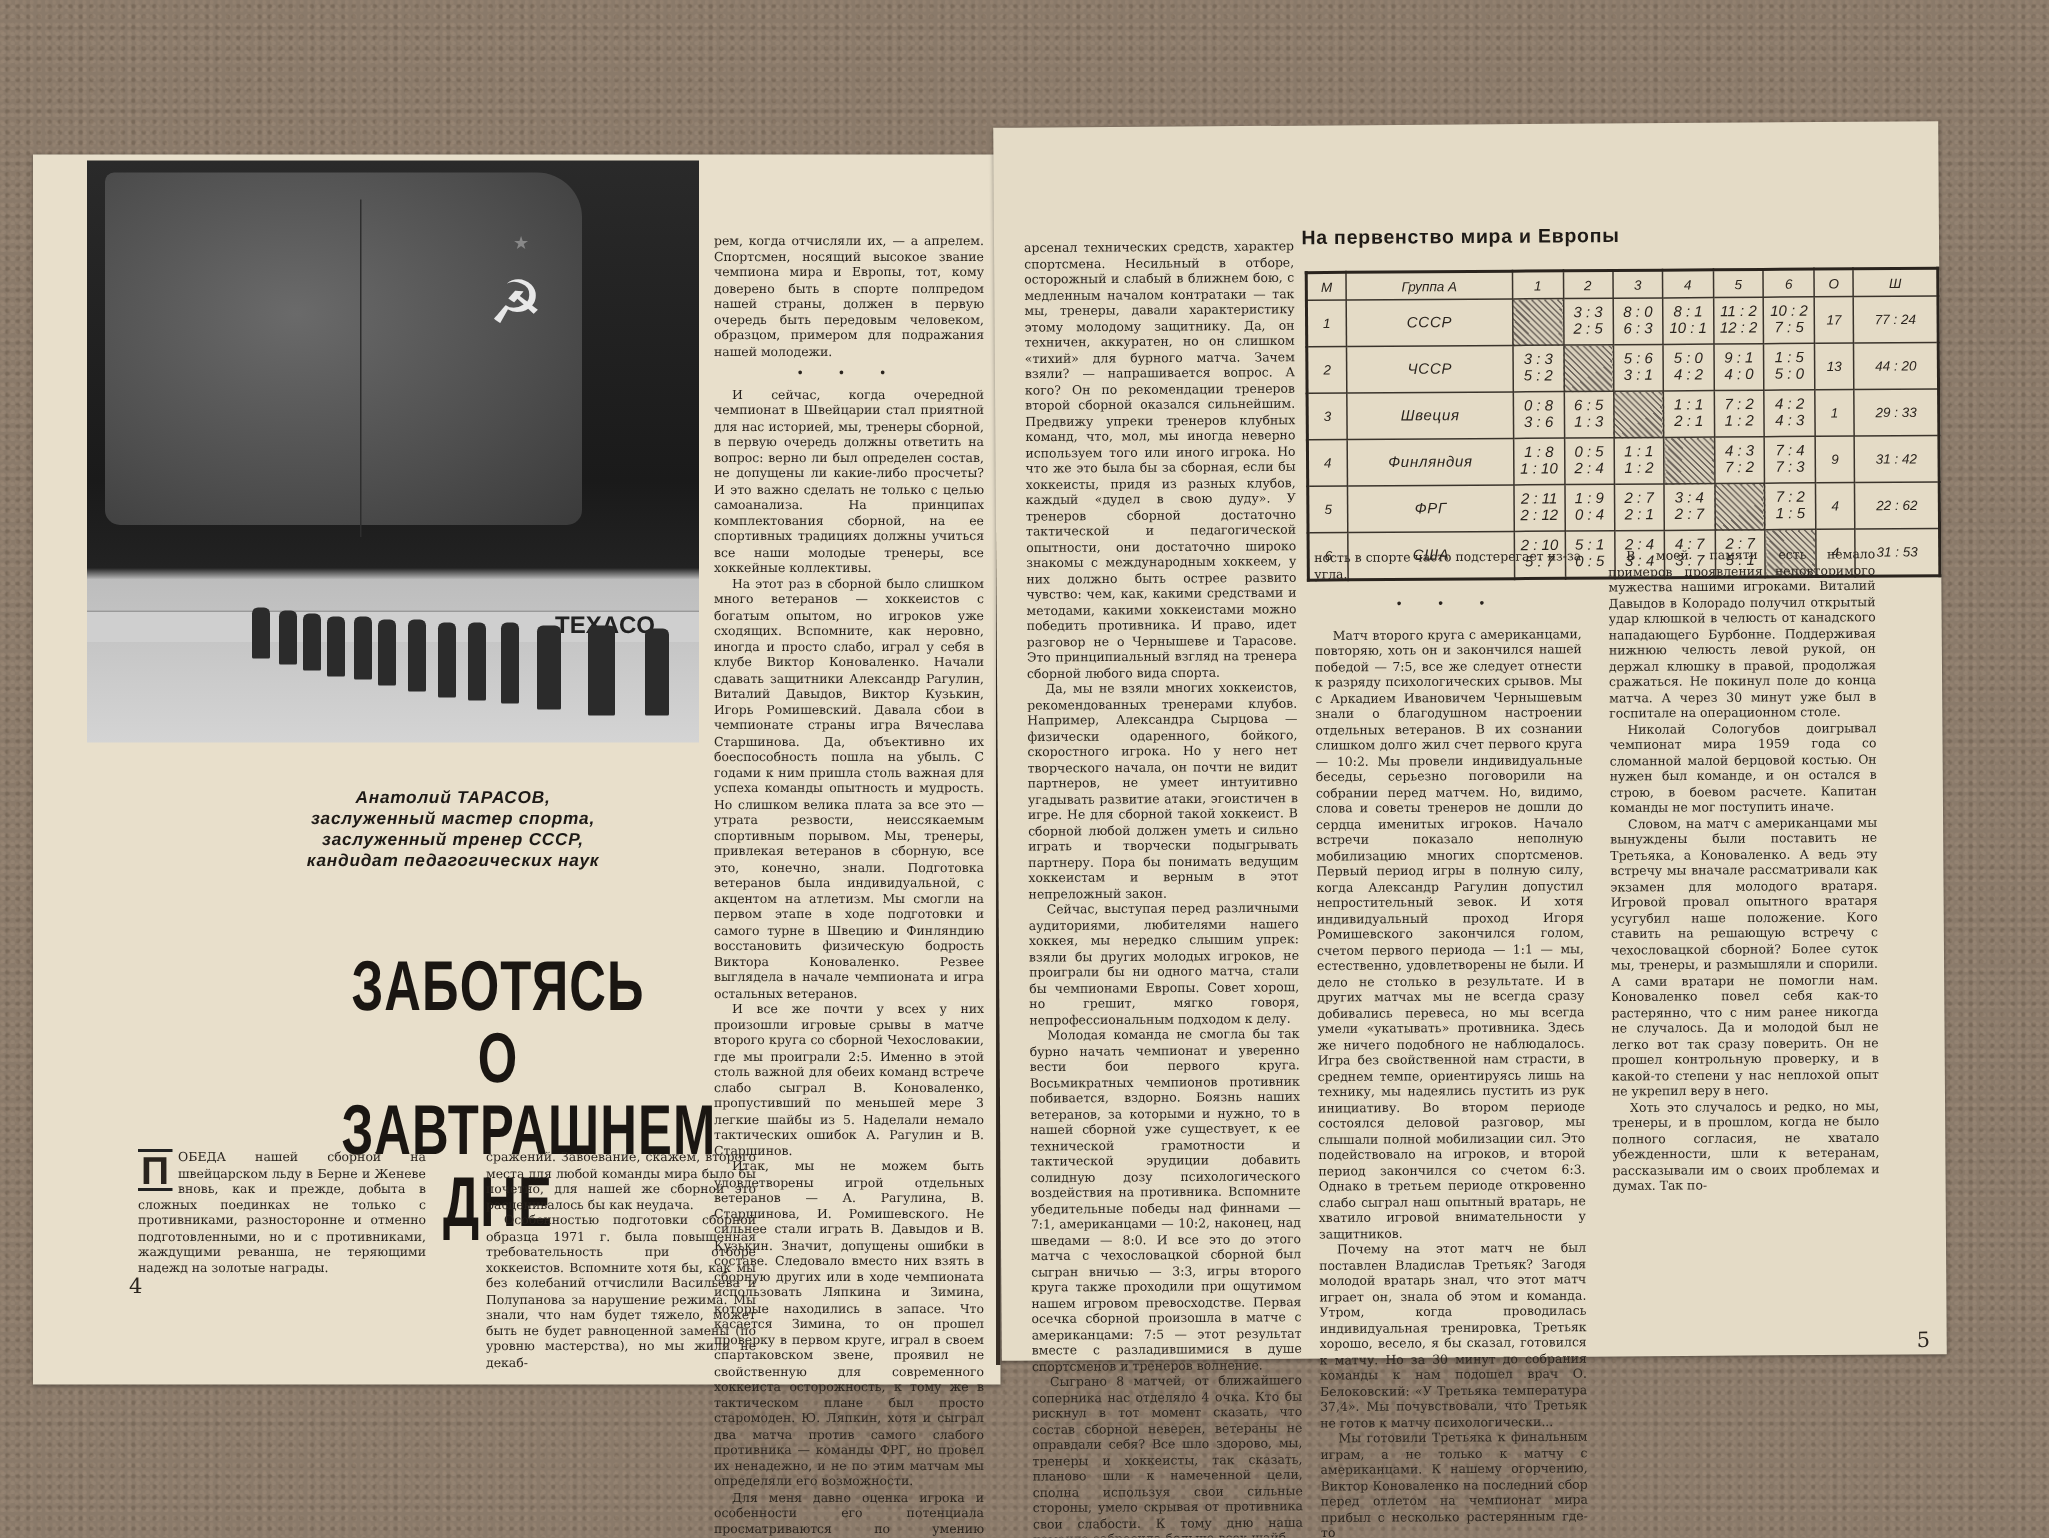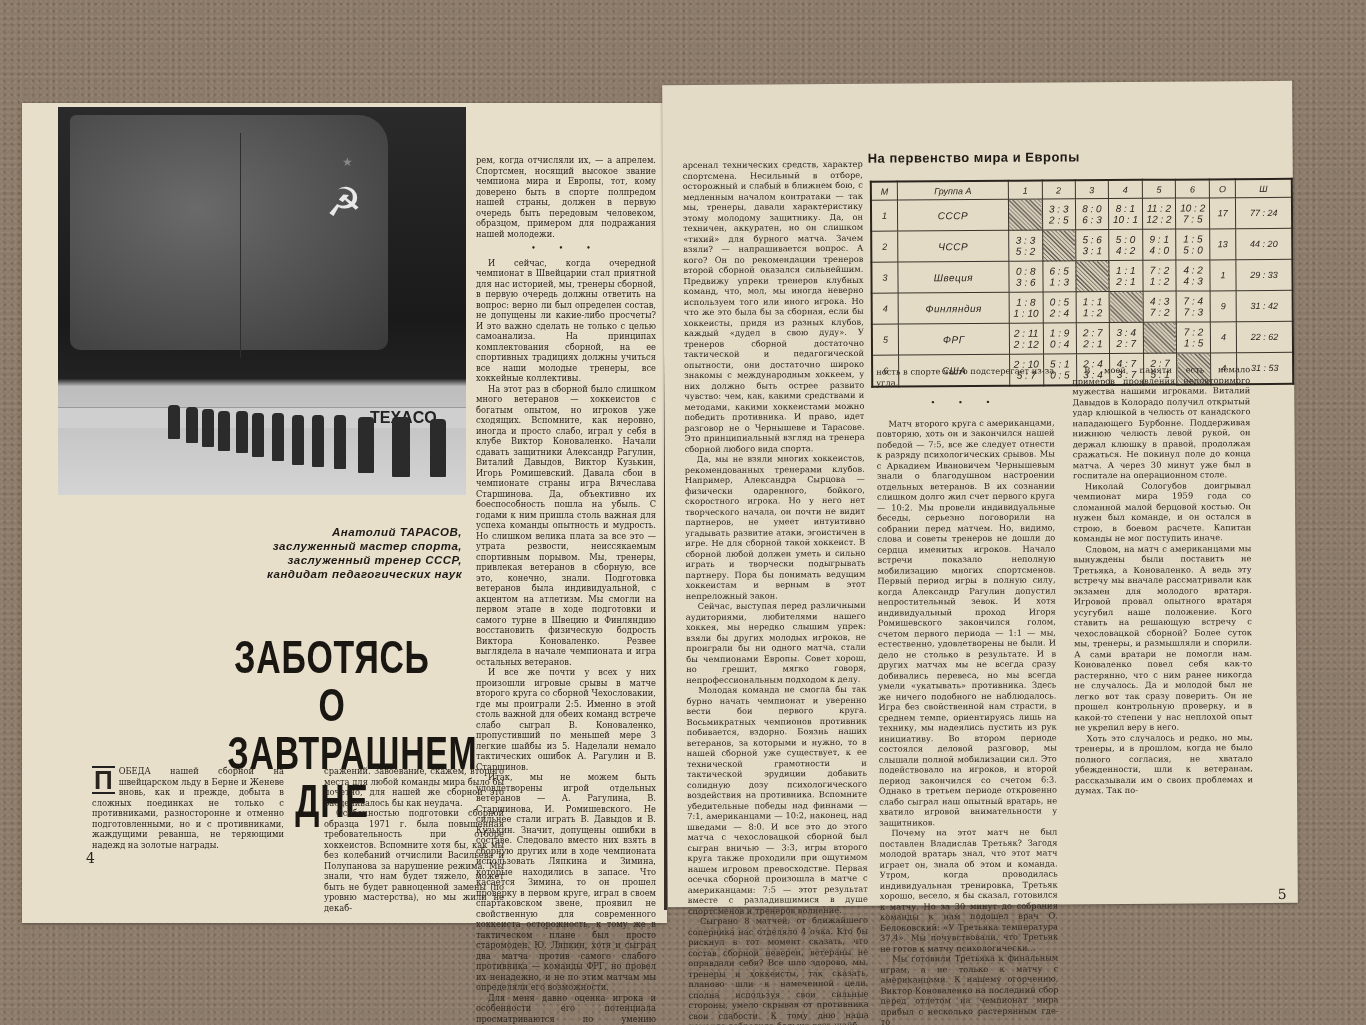--- a/index.html
+++ b/index.html
@@ -26,21 +26,21 @@
     border-radius:6px 30px 10px 10px; }
   .flag-fold { position:absolute; top:18px; width:1px; height:225px; background:#2e2e2e; }
   .emblem { position:absolute; left:252px; top:65px; width:44px; height:44px; color:#e8e8e8; font-size:40px; line-height:44px; text-align:center; }
   .star { position:absolute; left:272px; top:40px; color:#888; font-size:12px; }
   .board { position:absolute; left:0; top:300px; width:408px; height:20px; background:#cfcfcf; border-top:1px solid #999; }
   .texaco { position:absolute; left:312px; top:302px; font-family:"Liberation Sans",sans-serif; font-weight:bold; font-size:16px; color:#222; }
   .players { position:absolute; left:110px; top:298px; width:298px; height:70px; }
   .player { position:absolute; width:12px; height:60px; background:#2b2b2b; border-radius:4px 4px 1px 1px; }
 
   
-  .byline { position:absolute; left:120px; top:422px; width:320px; text-align:right;
+  .byline { position:absolute; left:120px; top:422px; width:320px; text-align:center;
     font-family:"Liberation Sans",sans-serif; font-weight:bold; font-style:italic; font-size:11.5px; line-height:14px; color:#1e1a16; letter-spacing:0.5px; }
   .title { position:absolute; left:165px; top:530px; width:290px; text-align:center;
     font-family:"Liberation Sans",sans-serif; font-weight:bold; font-size:47px; line-height:48px; color:#1a1612; transform:scaleX(0.72); transform-origin:center; letter-spacing:1px; }
 
   .col { position:absolute; font-size:8.3px; line-height:10.5px; color:#2a241e; text-align:justify; }
   .col p { margin:0; text-indent:12px; }
   .stars { text-align:center; letter-spacing:10px; margin:4px 0; }
   .dropcap { float:left; font-family:"Liberation Sans",sans-serif; font-weight:bold; font-size:26px; line-height:24px; margin:0 4px 0 0; padding:0 2px; border-top:2px solid #222; border-bottom:2px solid #222; }
   .pagenum { position:absolute; font-size:14px; color:#2a241e; }
 

